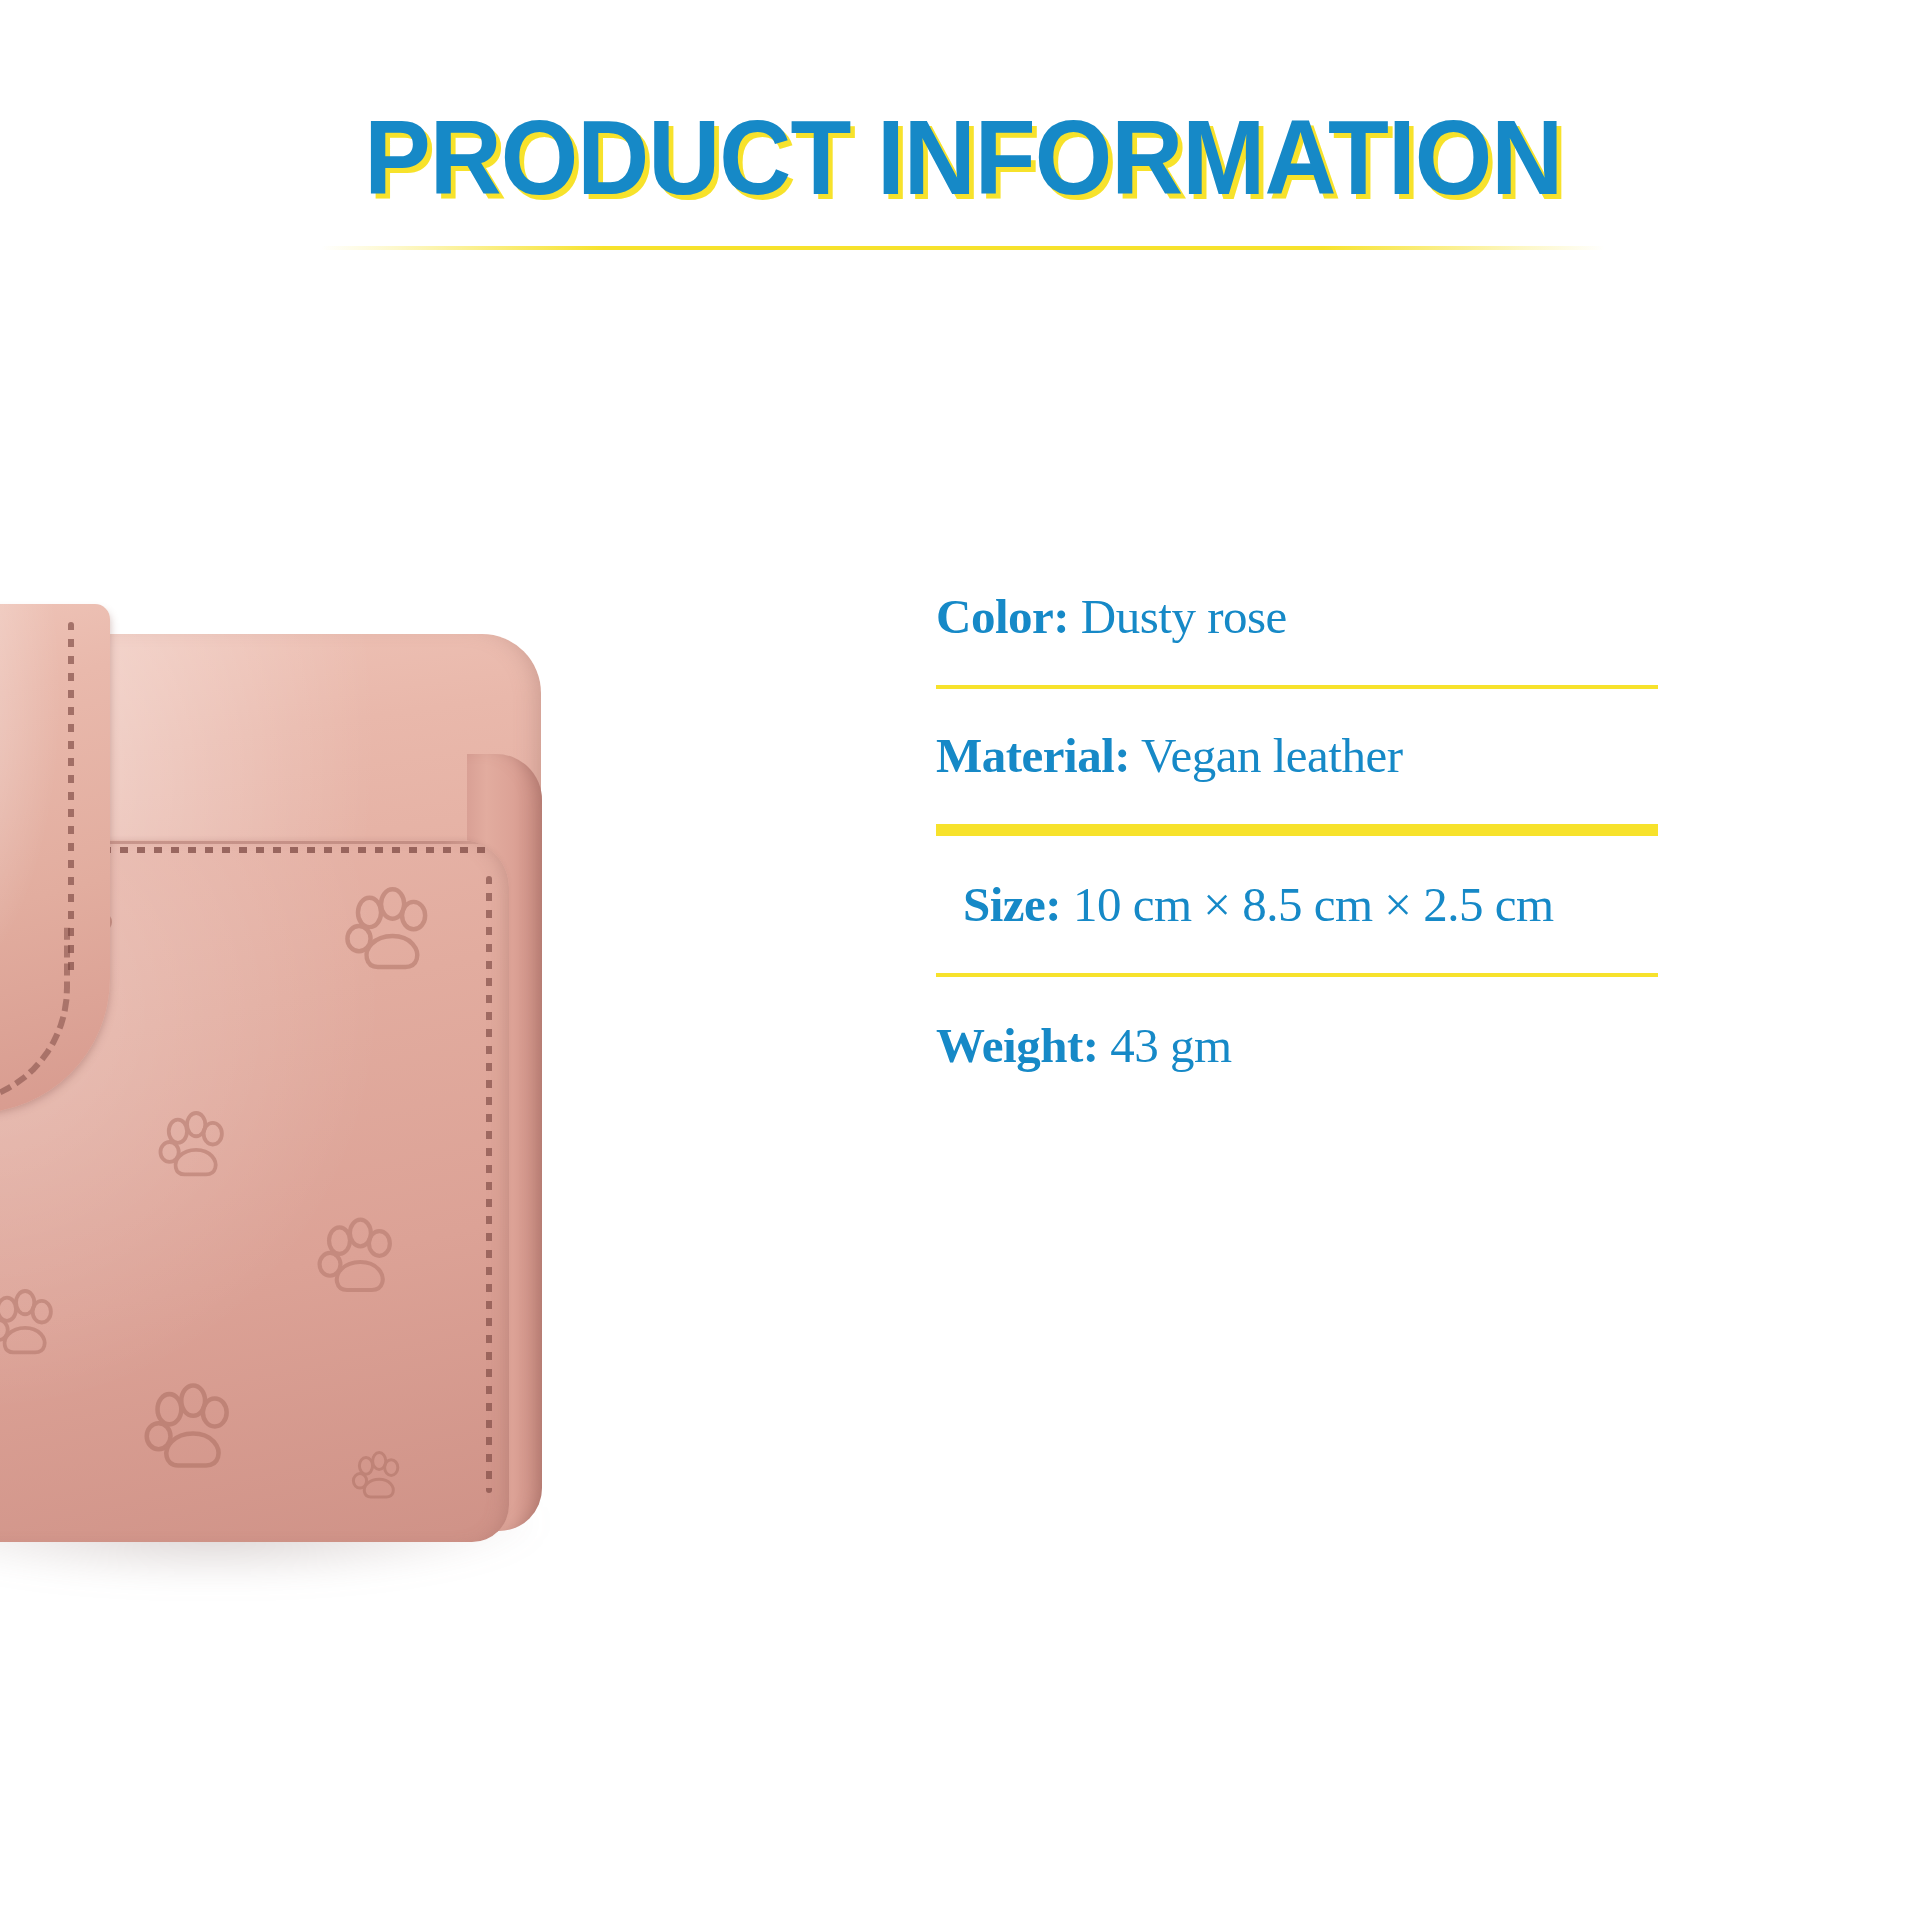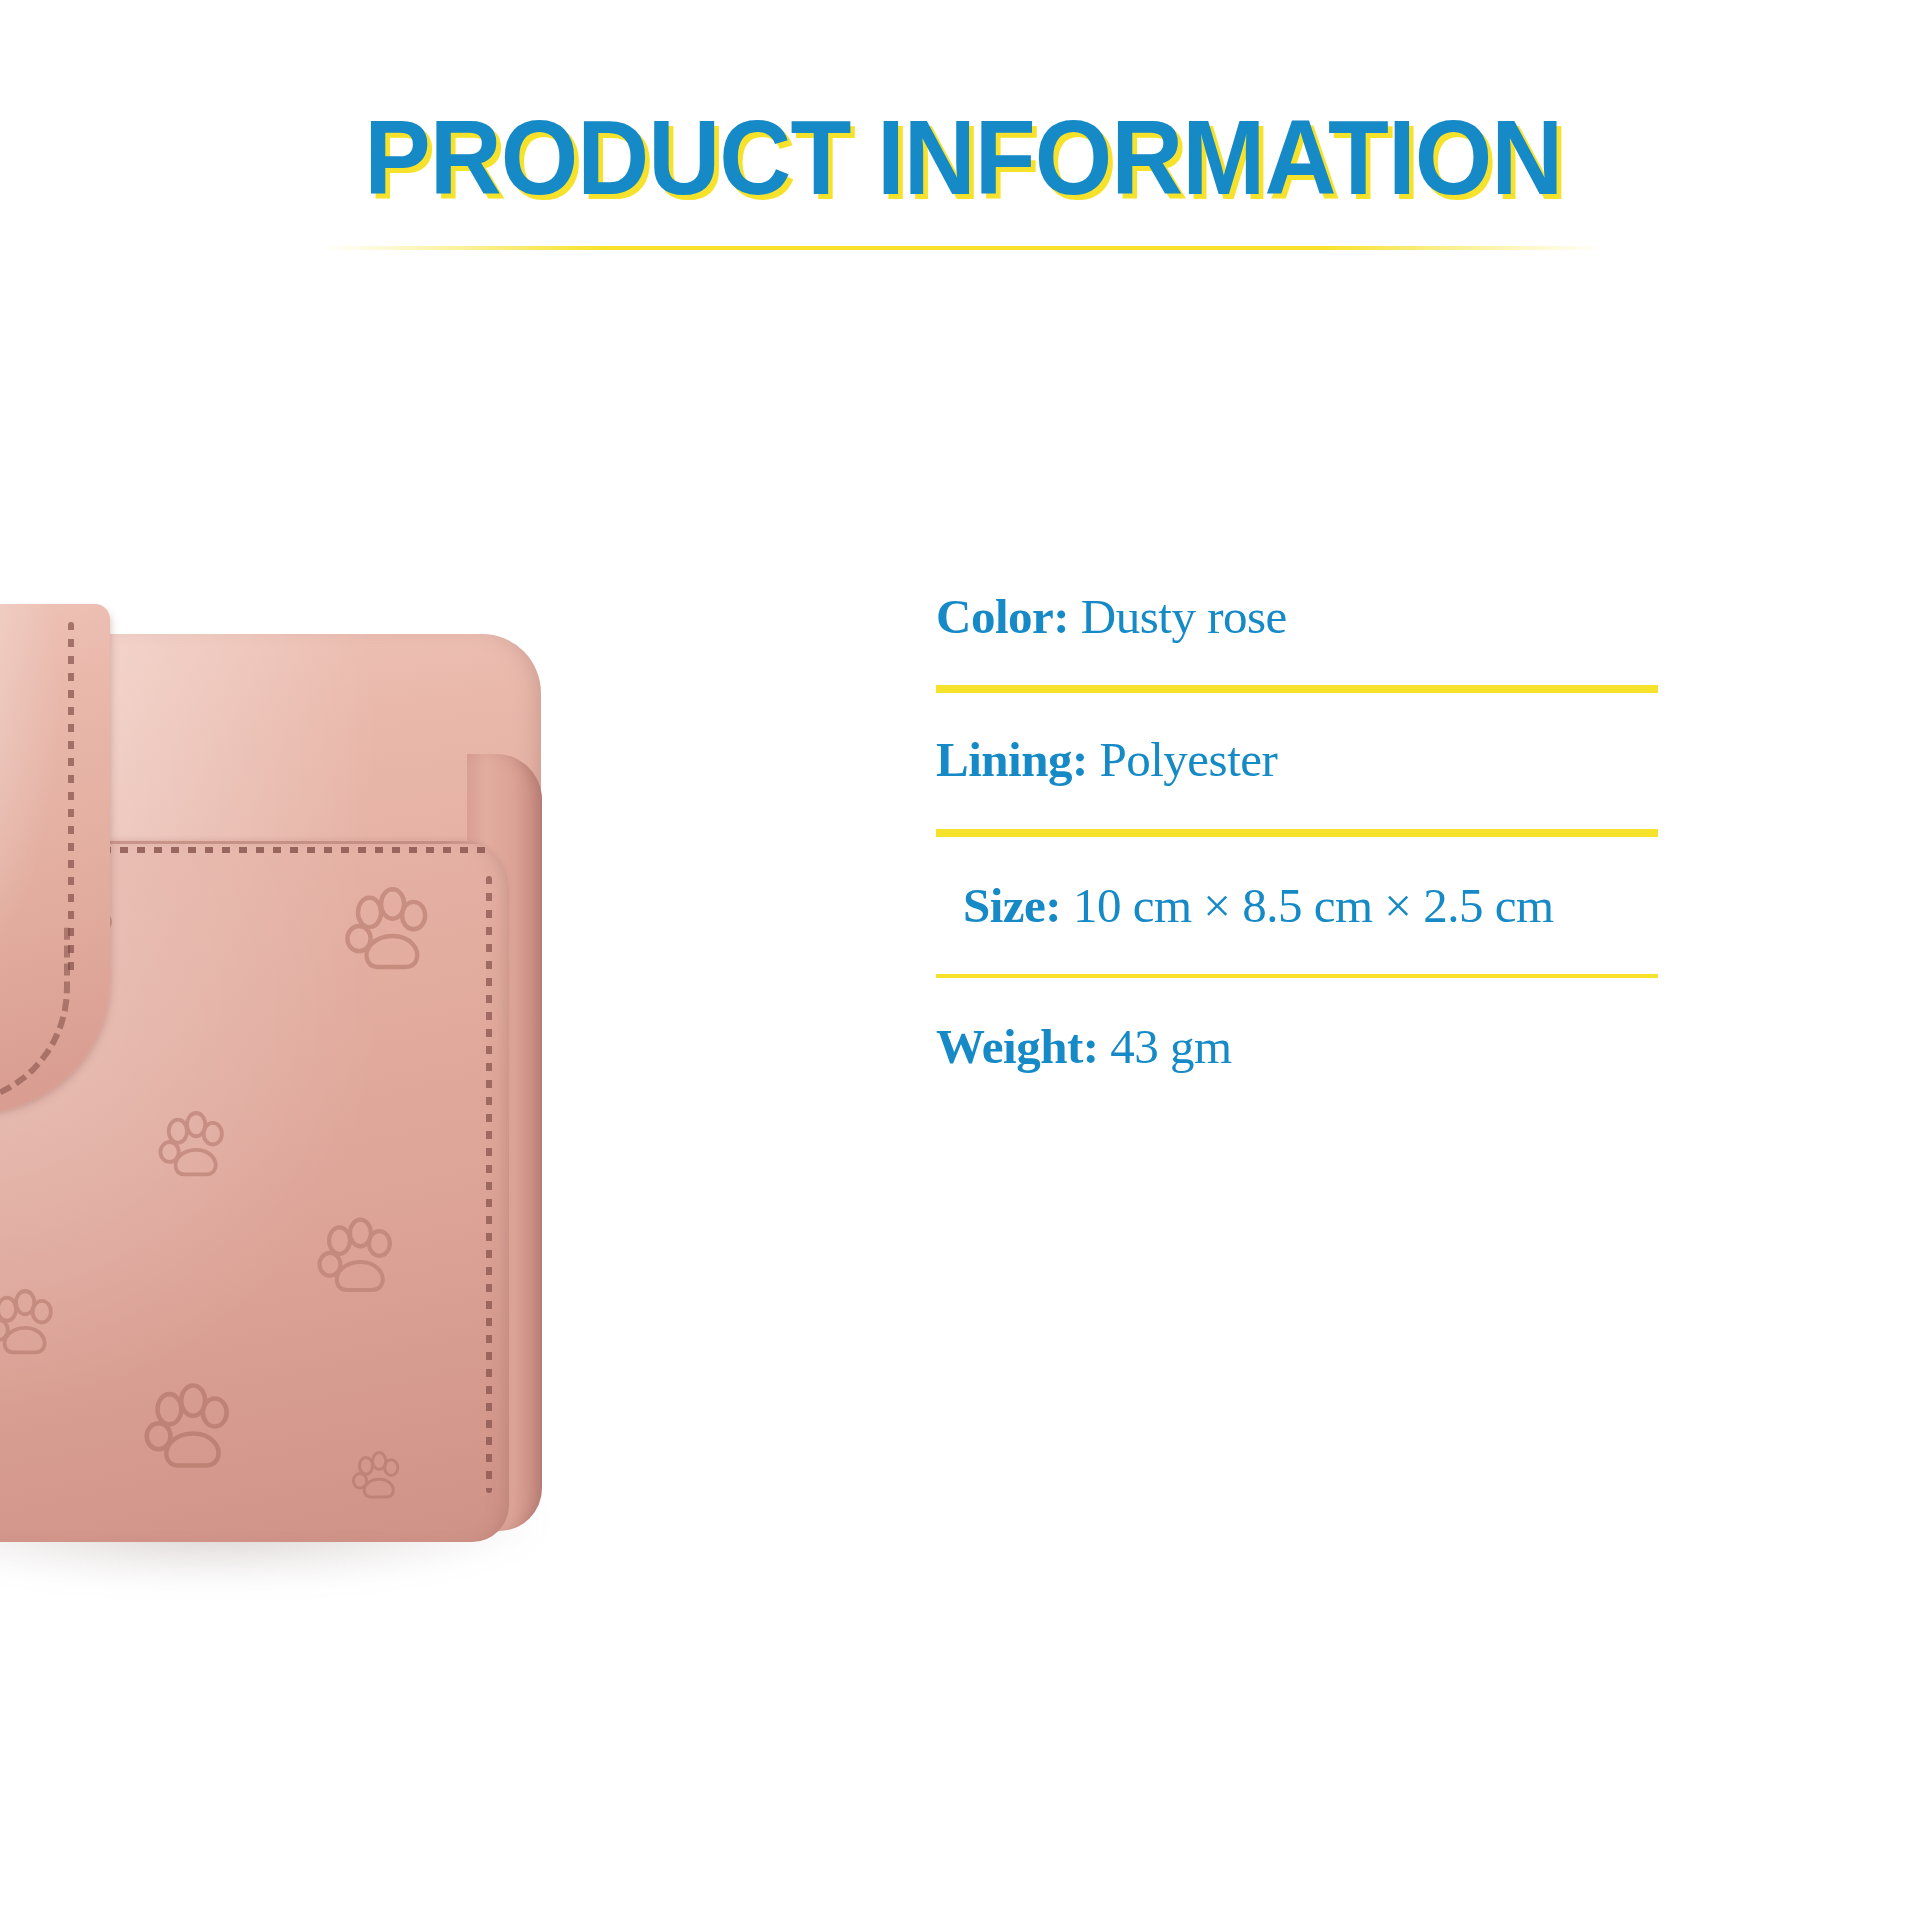--- a/index.html
+++ b/index.html
@@ -368,28 +368,28 @@
   <div class="spec-list">
 
     <div class="spec-row r0">
       <div class="spec-text">
         <span class="k">Color:</span>
         <span>Dusty rose</span>
       </div>
     </div>
     <div class="divider"></div>
 
+    <div class="spec-row r1">
+      <div class="spec-text">
+        <span class="k">Material:</span>
+        <span>Vegan leather</span>
+      </div>
+    </div>
     <div class="divider"></div>
 
-    <div class="spec-row r2">
-      <div class="spec-text">
-        <span class="k">Lining:</span>
-        <span>Polyester</span>
-      </div>
-    </div>
     <div class="divider"></div>
 
     <div class="divider"></div>
 
     <div class="spec-row r4">
       <div class="spec-text" style="white-space:nowrap;">
         <span class="k">Size:</span>
         <span>10 cm × 8.5 cm × 2.5 cm</span>
       </div>
     </div>

